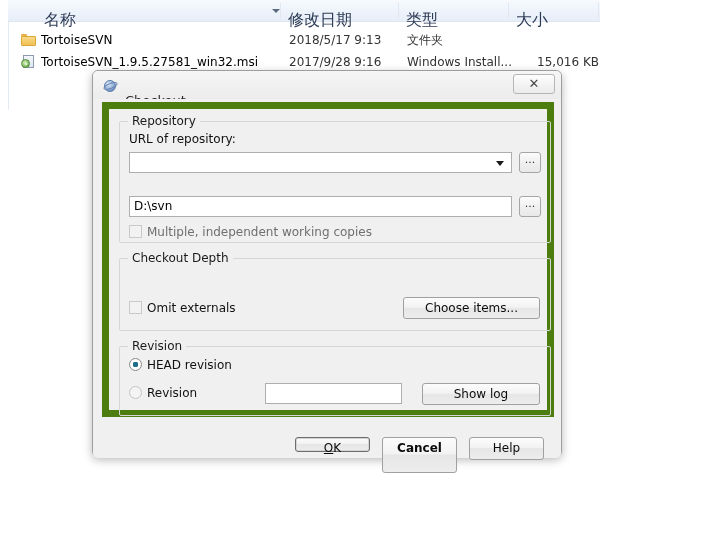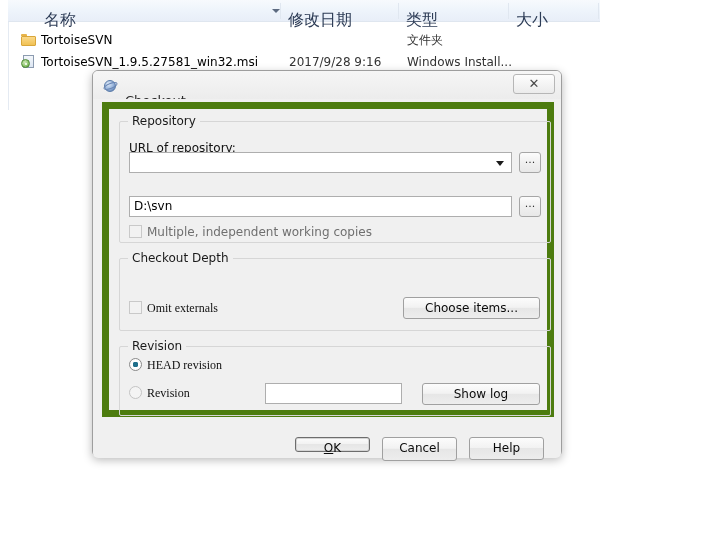--- a/index.html
+++ b/index.html
@@ -238,21 +238,20 @@
     font-family: "DejaVu Sans", sans-serif;
     white-space: nowrap;
   }
 
   .field-label {
     position: absolute;
     font-size: 12px;
     color: #111;
     font-family: "DejaVu Sans", sans-serif;
     white-space: nowrap;
-    margin-top: 9px;
   }
 
   
   .textbox {
     position: absolute;
     background: #ffffff;
     border: 1px solid #aeaeae;
     box-sizing: border-box;
     font-size: 12px;
     color: #000;
@@ -347,21 +346,21 @@
   }
   .cbtext {
     position: absolute;
     left: 18px; top: 0;
     line-height: 16px;
     font-size: 12px;
     font-family: "DejaVu Sans", sans-serif;
     white-space: nowrap;
   }
   .cbtext.disabled { color: #6f6f6f; }
-  .cbtext.normal { color: #111; font-family: Liberation Serif, serif; }
+  .cbtext.normal { color: #111; }
 
   .radio {
     position: absolute;
     left: 0; top: 1px;
     width: 13px; height: 13px;
     border-radius: 50%;
     background: #fdfdfd;
     border: 1px solid #b3b3b3;
     box-sizing: border-box;
   }
@@ -394,32 +393,34 @@
     <div class="exp-col" style="left:508px;">大小</div>
     <div class="exp-col-sep" style="left:590px;"></div>
   </div>
 
   <div class="exp-row" style="top:30px;">
     <div class="icon-folder">
       <div class="tab"></div>
         <div class="body"></div>
     </div>
     <div class="exp-cell exp-name">TortoiseSVN</div>
+    <div class="exp-cell exp-date">2018/5/17 9:13</div>
     <div class="exp-cell exp-type">文件夹</div>
     <div class="exp-cell exp-size"></div>
   </div>
 
   <div class="exp-row" style="top:52px;">
     <div class="icon-msi">
       <div class="pg"></div>
         <div class="cd"></div>
     </div>
     <div class="exp-cell exp-name">TortoiseSVN_1.9.5.27581_win32.msi</div>
     <div class="exp-cell exp-date">2017/9/28 9:16</div>
     <div class="exp-cell exp-type">Windows Install...</div>
+    <div class="exp-cell exp-size">15,016 KB</div>
   </div>
 </div>
 
 <div id="dialog">
 
   <div class="dlg-titlebar">
     <div class="dlg-icon">
       <div class="globe"></div>
         <div class="ring"></div>
     </div>
@@ -481,16 +482,16 @@
         <div class="textbox" style="left:145px; top:36px; width:137px; height:21px; line-height:19px;"></div>
 
         <div class="btn" style="left:302px; top:36px; width:118px; height:22px; line-height:20px;">Show log</div>
       </div>
 
     </div>
 
     <div class="btn default" style="left:202px; top:338px; width:75px; height:15px; line-height:21px;">
       <span class="underline-o">O</span><span>K</span>
     </div>
-    <div class="btn" style="left:289px; top:338px; width:75px; height:24px; line-height:21px;">Cancel</div>
+    <div class="btn" style="left:289px; top:338px; width:75px; height:36px; line-height:21px;font-weight:bold;">Cancel</div>
     <div class="btn" style="left:376px; top:338px; width:75px; height:23px; line-height:21px;">Help</div>
   </div>
 </div>
 
 </body></html>

